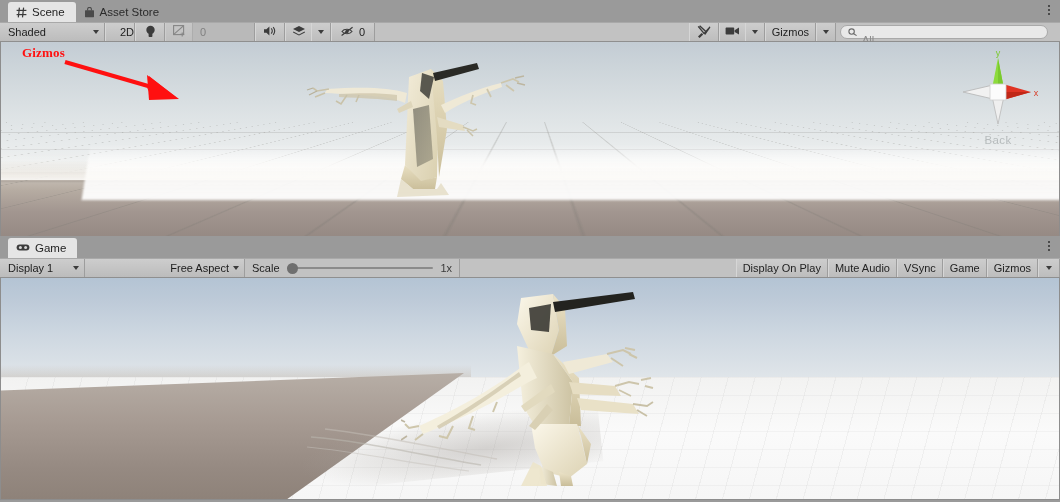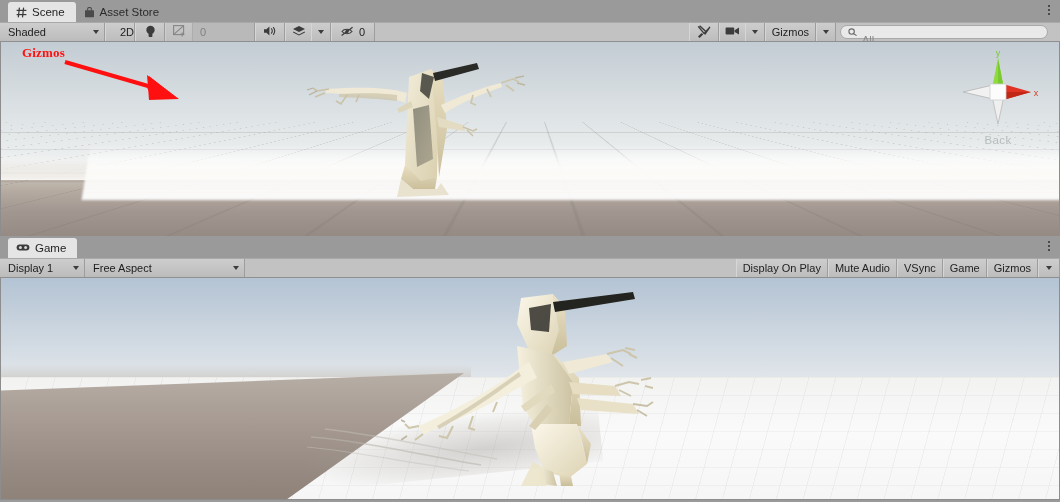--- a/index.html
+++ b/index.html
@@ -427,23 +427,31 @@
     <div class="panel-menu">
         <i></i>
       </div>
   </div>
 
   <div class="toolbar">
     <div class="tb-pop" style="width:85px;justify-content:space-between;">
       <span>Display 1</span>
       <span class="caret"></span>
     </div>
-    <div class="tb-pop" style="width:160px;justify-content:space-between;">
+    <div class="tb-pop" style="width:160px;justify-content:flex-end;">
       <span>Free Aspect</span>
       <span class="caret"></span>
+    </div>
+    <div class="tb-flat" style="width:215px;gap:7px;border-right:1px solid #9d9d9d;">
+      <span>Scale</span>
+      <div style="position:relative;flex:1;height:12px;display:flex;align-items:center;">
+        <div style="height:2px;width:100%;background:#8b8b8b;border-radius:1px;"></div>
+        <div style="position:absolute;left:0;width:11px;height:11px;border-radius:50%;background:#6f6f6f;"></div>
+      </div>
+      <span style="color:#3a3a3a;">1x</span>
     </div>
     <div class="tb-spacer"></div>
     <div class="tb-btn">
       <span>Display On Play</span>
     </div>
     <div class="tb-btn">
       <span>Mute Audio</span>
     </div>
     <div class="tb-btn">
       <span>VSync</span>

